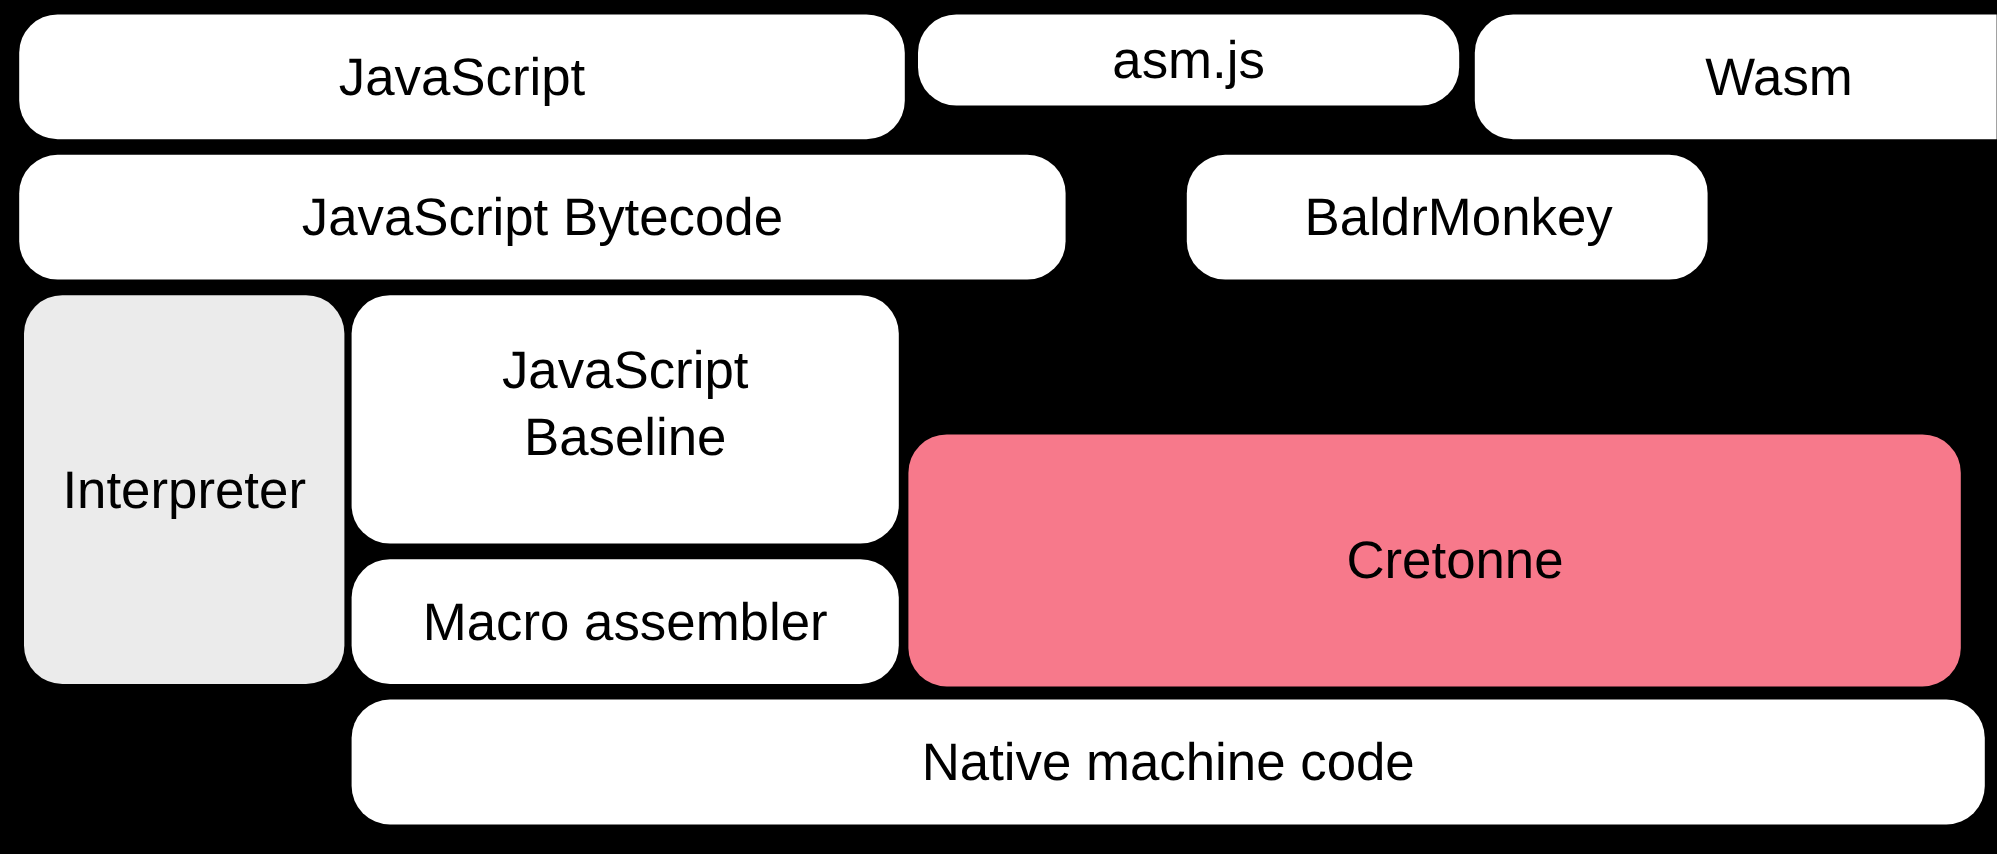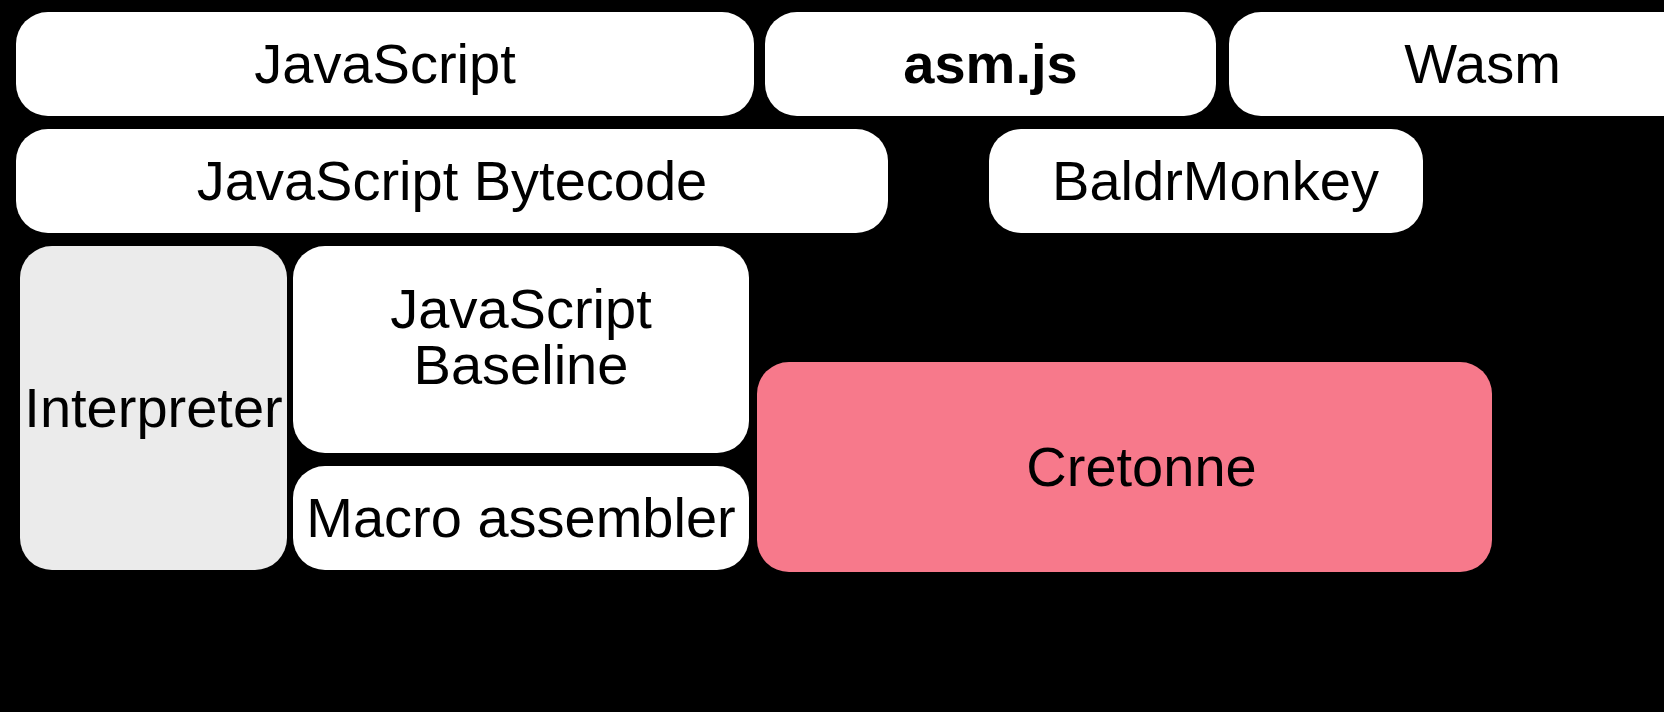--- a/index.html
+++ b/index.html
@@ -16,35 +16,35 @@
   }
   .box {
     position: absolute;
     border-radius: 32px;
     display: flex;
     align-items: center;
     justify-content: center;
     text-align: center;
     box-sizing: border-box;
     color: #000000;
-    font-size: 56px;
+    font-size: 44px;
     line-height: 1.25;
     white-space: nowrap;
   }
   .b-javascript        { left: 16px;   top: 12px;  width: 738px;  height: 104px; }
-  .b-asmjs             { left: 765px;  top: 12px;  width: 451px;  height: 104px; font-weight: bold; }
+  .b-asmjs             { left: 765px;  top: 12px;  width: 451px;  height: 76px; }
   .b-wasm              { left: 1229px; top: 12px;  width: 507px;  height: 104px; }
   .b-bytecode          { left: 16px;   top: 129px; width: 872px;  height: 104px; }
   .b-baldrmonkey       { left: 989px;  top: 129px; width: 434px;  height: 104px; padding-left: 19px; }
   .b-interpreter       { left: 20px;   top: 246px; width: 267px;  height: 324px; }
   .b-baseline          { left: 293px;  top: 246px; width: 456px;  height: 207px;
                          flex-direction: column; padding-bottom: 26px; line-height: 56px; }
   .b-ionmir            { left: 760px;  top: 246px; width: 454px;  height: 104px; }
   .b-macro             { left: 293px;  top: 466px; width: 456px;  height: 104px; }
-  .b-cretonne          { left: 757px;  top: 362px; width: 735px;  height: 210px; padding-left: 34px; }
+  .b-cretonne          { left: 757px;  top: 362px; width: 877px;  height: 210px; padding-left: 34px; }
   .b-native            { left: 293px;  top: 583px; width: 1361px; height: 104px; }
 </style>
 </head>
 <body>
 
 <div class="stage" style="background: rgb(0, 0, 0);">
 
   <div class="box b-javascript" style="background: rgb(255, 255, 255);">
     <span>JavaScript</span>
   </div>
@@ -76,14 +76,17 @@
 
 
   <div class="box b-macro" style="background: rgb(255, 255, 255); align-items: center;">
     <span>Macro assembler</span>
   </div>
 
   <div class="box b-cretonne" style="background: rgb(247, 121, 139);">
     <span>Cretonne</span>
   </div>
 
+  <div class="box b-native" style="background: rgb(255, 255, 255);">
+    <span>Native machine code</span>
+  </div>
 
 </div>
 
 </body></html>

